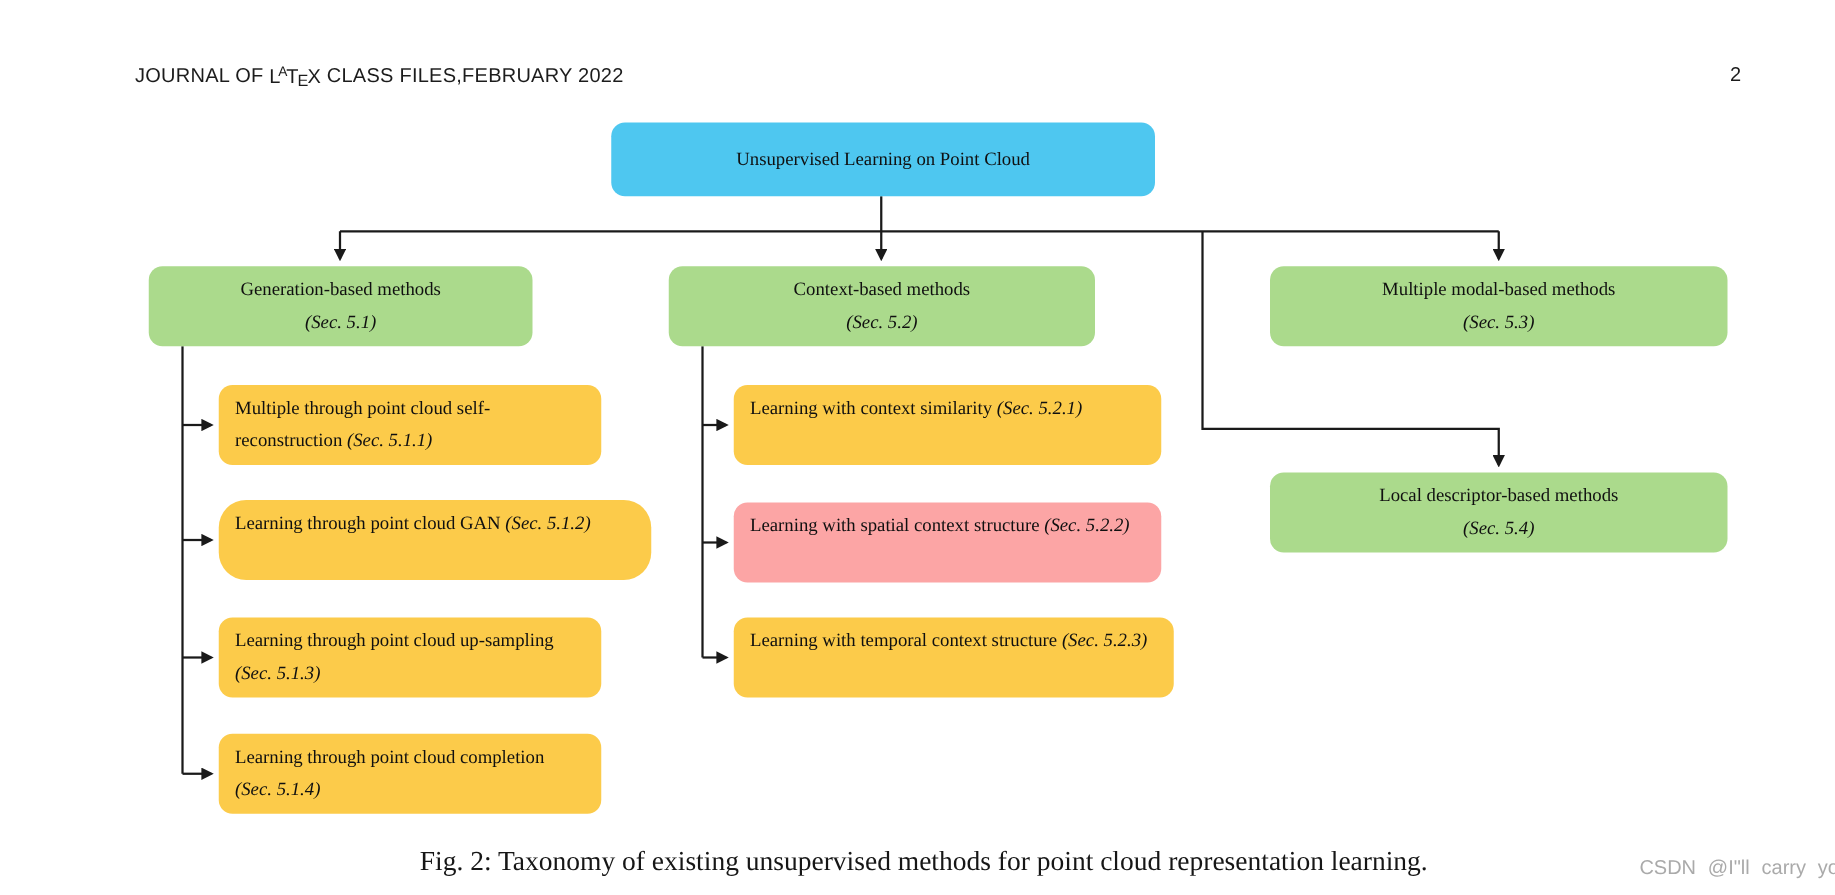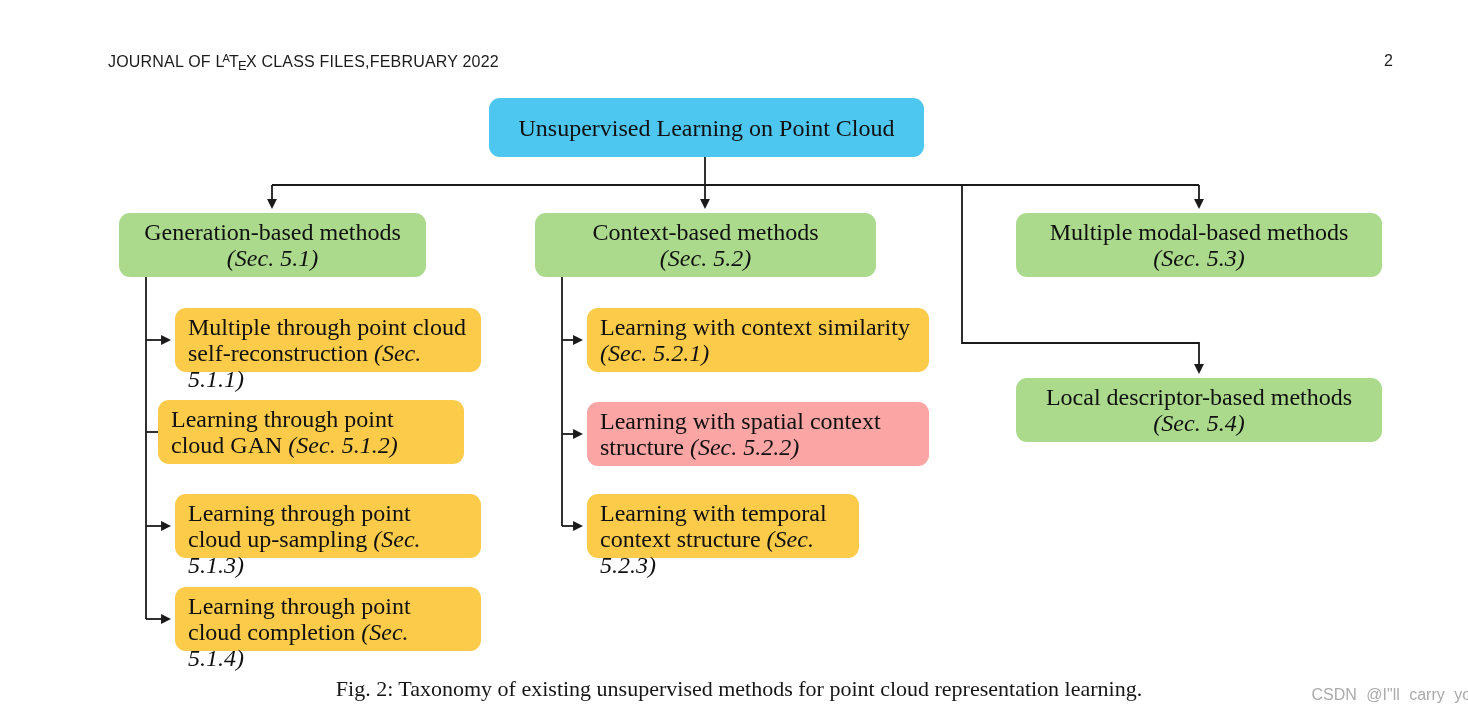--- a/index.html
+++ b/index.html
@@ -8,39 +8,39 @@
 
   .journal-header{position:absolute;left:84px;top:52px;font-family:"Liberation Sans","DejaVu Sans",sans-serif;
         font-size:16px;color:#1c1c1c;letter-spacing:0.2px;white-space:pre;}
   .latex-a{display:inline-block;font-size:11px;vertical-align:0.45em;margin:0 -1px 0 -2px;}
   .latex-e{display:inline-block;font-size:13px;vertical-align:-0.25em;margin:0 -1px;}
   .page-number{position:absolute;left:1360px;top:52px;font-family:"Liberation Sans","DejaVu Sans",sans-serif;
         font-size:16px;color:#1c1c1c;}
 
   .connectors{position:absolute;left:0;top:0;width:1468px;height:716px;pointer-events:none;}
 
-  .node{position:absolute;box-sizing:border-box;border-radius:11px;font-size:24px;line-height:26px;color:#101010;}
+  .node{position:absolute;box-sizing:border-box;border-radius:11px;font-size:15px;line-height:26px;color:#101010;}
   .node-root{left:465px;top:98px;width:435px;height:59px;display:flex;align-items:center;justify-content:center;}
   .node-cat{height:64px;display:flex;flex-direction:column;align-items:center;justify-content:center;text-align:center;}
   .node-leaf{height:64px;padding:6px 13px;text-align:left;}
   .sec{font-style:italic;}
   .sec-block{display:block;font-style:italic;}
 
   .cat-generation{left:95px;top:213px;width:307px;}
   .cat-context{left:511px;top:213px;width:341px;}
   .cat-multimodal{left:992px;top:213px;width:366px;}
   .cat-localdesc{left:992px;top:378px;width:366px;}
 
   .leaf-511{left:151px;top:308px;width:306px;}
-  .leaf-512{left:134px;top:400px;width:306px;}
+  .leaf-512{left:151px;top:400px;width:346px;border-radius:22px;}
   .leaf-513{left:151px;top:494px;width:306px;}
   .leaf-514{left:151px;top:587px;width:306px;}
   .leaf-521{left:563px;top:308px;width:342px;}
   .leaf-522{left:563px;top:402px;width:342px;}
-  .leaf-523{left:563px;top:494px;width:272px;}
+  .leaf-523{left:563px;top:494px;width:352px;}
 
   .figure-caption{position:absolute;left:0px;top:676px;width:1430px;text-align:center;
         font-size:22px;color:#161616;}
   .watermark{position:absolute;right:12px;top:686px;font-family:"Liberation Sans","DejaVu Sans",sans-serif;
         font-size:16px;color:#aaaaaa;word-spacing:5px;}
 </style>
 </head>
 <body>
 
 <div class="page">

